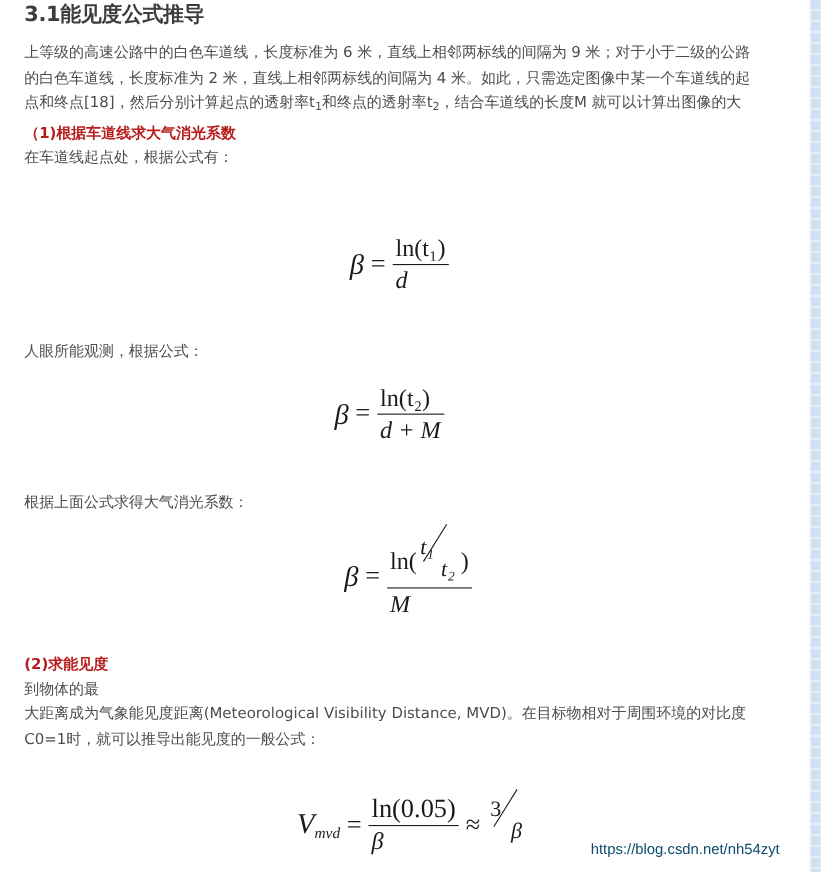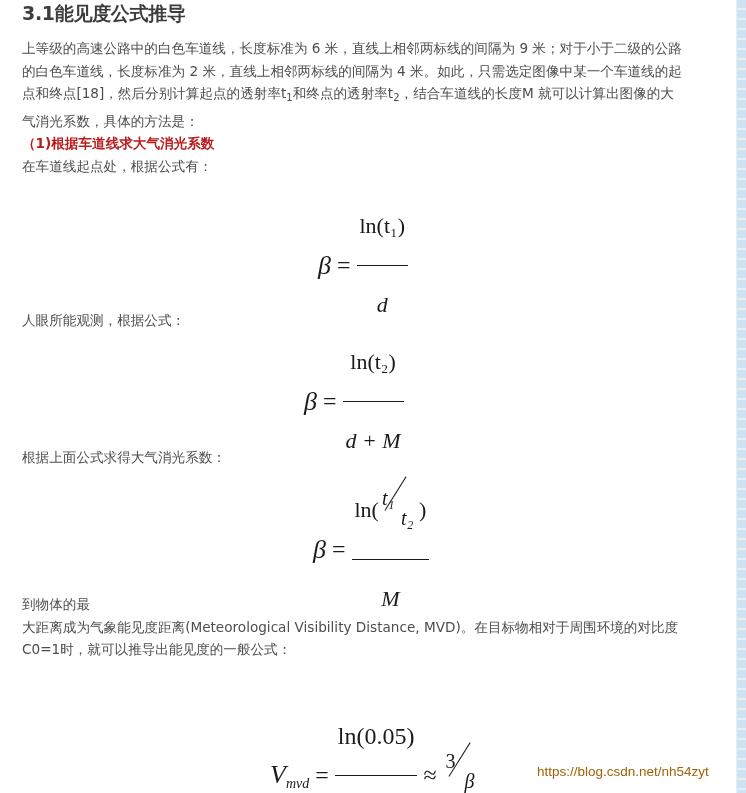--- a/index.html
+++ b/index.html
@@ -43,22 +43,21 @@
       font-family: "Liberation Serif", "DejaVu Serif", serif;
       color: #1a1a1a;
       display: flex;
       align-items: center;
     }
     .greek { font-style: italic; font-size: 26px; }
     .eq { font-size: 24px; margin: 0 6px; }
     .frac {
       display: inline-flex;
       flex-direction: column;
-      align-items: center;
-      gap: 25px;
+      align-items: flex-start;
     }
     .frac .num, .frac .den {
       font-size: 22px;
       line-height: 28px;
       padding: 0 3px;
       white-space: nowrap;
     }
     .frac .bar {
       height: 1.3px;
       background: #1a1a1a;
@@ -82,21 +81,21 @@
     }
     .slashfrac .line {
       position: absolute; left: 6px; top: 24px; width: 40px; height: 1.2px;
       background: #1a1a1a; transform: rotate(-58deg); transform-origin: left center;
     }
     .watermark {
       position: absolute;
       left: 537px;
       top: 764px;
       font-size: 13.5px;
-      color: #a16207;
+      color: #0c4a6e;
       font-family: "Liberation Sans", sans-serif;
     }
     .side-stripe {
       position: absolute;
       right: 0;
       top: 0;
       width: 9px;
       height: 793px;
       background: repeating-linear-gradient(to bottom, #cfe2f3 0px, #cfe2f3 8px, #e4eef8 8px, #e4eef8 10px);
       border-left: 1px solid #e8eef5;
@@ -104,21 +103,20 @@
   </style>
 </head>
 <body>
 
 <div class="title">3.1能见度公式推导</div>
 
 <div class="para" style="top:37px;">
   <p>上等级的高速公路中的白色车道线，长度标准为 6 米，直线上相邻两标线的间隔为 9 米；对于小于二级的公路</p>
   <p>的白色车道线，长度标准为 2 米，直线上相邻两标线的间隔为 4 米。如此，只需选定图像中某一个车道线的起</p>
   <p><span>点和终点[18]，然后分别计算起点的透射率t</span><span class="sub">1</span><span>和终点的透射率t</span><span class="sub">2</span><span>，结合车道线的长度M 就可以计算出图像的大</span></p>
-  <p>气消光系数，具体的方法是：</p>
   <p class="bold">（1)根据车道线求大气消光系数</p>
   <p>在车道线起点处，根据公式有：</p>
 </div>
 
 <div class="formula" style="left:318px; top:212px;">
   <span class="greek">β</span>
   <span class="eq">=</span>
   <span class="frac">
     <span class="num">ln(t₁)</span>
     <span class="bar"></span>
@@ -156,20 +154,21 @@
         <span class="bot">t₂</span>
       </span>
       <span>)</span>
     </span>
     <span class="bar"></span>
     <span class="den it">M</span>
   </span>
 </div>
 
 <div class="para" style="top:593px;">
+  <p class="bold">(2)求能见度</p>
   <p>到物体的最</p>
   <p>大距离成为气象能见度距离(Meteorological Visibility Distance, MVD)。在目标物相对于周围环境的对比度</p>
   <p>C0=1时，就可以推导出能见度的一般公式：</p>
 </div>
 
 <div class="formula" style="left:270px; top:722px;">
   <span class="it" style="font-size:26px;"><span>V</span><span class="msub">mvd</span></span>
   <span class="eq">=</span>
   <span class="frac">
     <span class="num" style="font-size:24px;">ln(0.05)</span>

